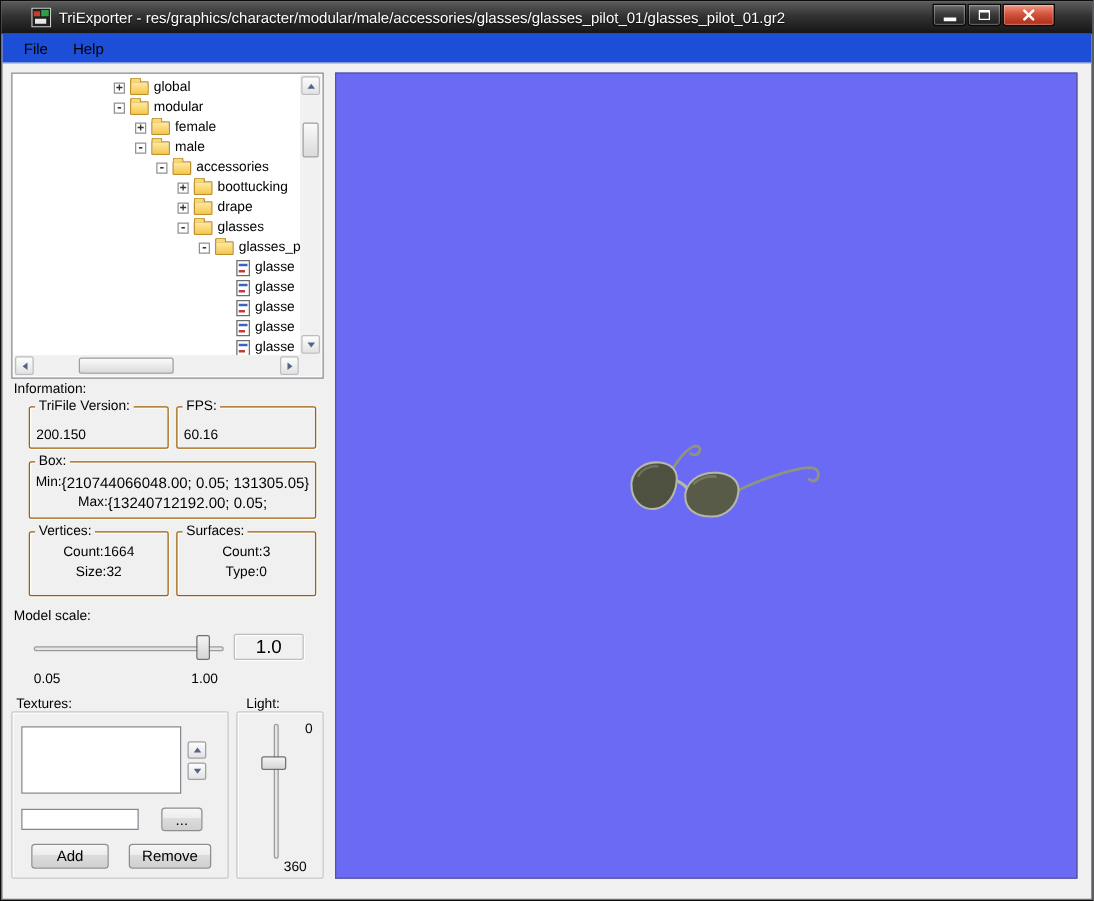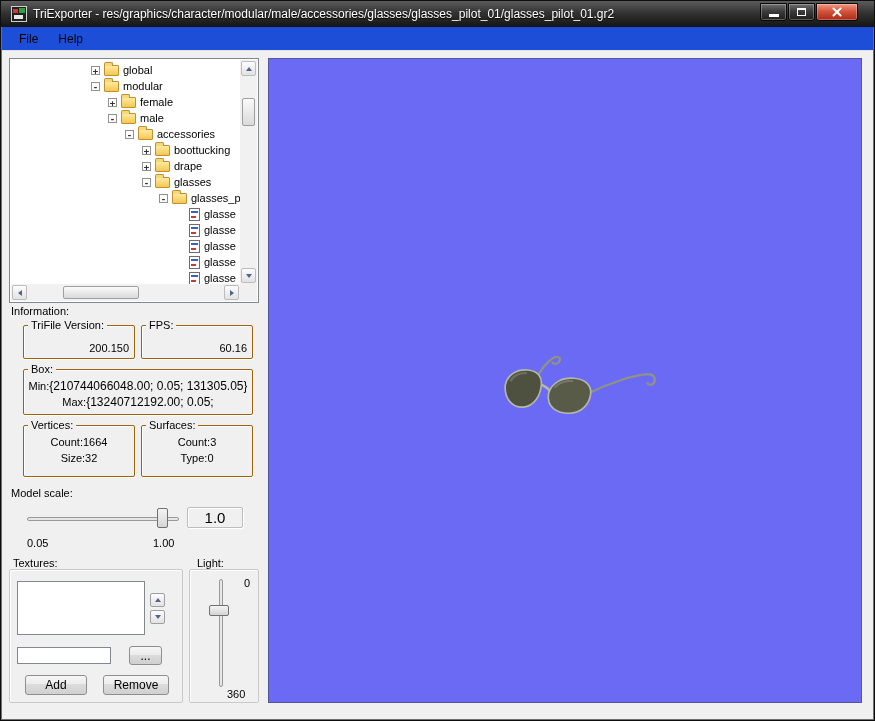--- a/index.html
+++ b/index.html
@@ -1,21 +1,21 @@
 <!DOCTYPE html>
 <html><head>
 <meta charset="utf-8">
 <style>
   *{margin:0;padding:0;box-sizing:border-box}
   html,body{width:875px;height:721px;overflow:hidden}
   body{font-family:"Liberation Sans",sans-serif;background:#9a9a9a}
   .window{position:relative;width:875px;height:721px;background:#f0f0f0;border:1px solid #0d0d0d;box-shadow:inset 0 0 0 1px #6e6e6e;overflow:hidden}
 
   
-  .titlebar{position:absolute;left:0;top:0;right:0;height:26px;background:linear-gradient(180deg,#5c5c5c,#333 45%,#141414);display:flex;align-items:center;padding:0 10px;gap:6px}
+  .titlebar{position:absolute;left:0;top:0;right:0;height:26px;background:linear-gradient(180deg,#5c5c5c,#333 45%,#141414);display:flex;align-items:center;padding:0 24px;gap:6px}
   .app-icon{width:16px;height:16px;flex:0 0 auto;display:block}
   .title-text{color:#fff;font-size:12px;white-space:nowrap;overflow:hidden;flex:1;text-shadow:0 1px 1px #000}
   .win-controls{display:flex;gap:1px;align-self:flex-start;margin-top:2px;margin-right:6px}
   .win-btn{width:27px;height:18px;background:linear-gradient(#6e6e6e,#3c3c3c 45%,#1e1e1e);border:1px solid #090909;box-shadow:inset 0 0 0 1px rgba(255,255,255,.28);border-radius:0 0 3px 3px;display:flex;align-items:center;justify-content:center;cursor:pointer}
   .win-btn.close{width:42px;background:linear-gradient(#f09a86,#d4543d 45%,#a92c17)}
   .glyph-min{width:10px;height:3px;background:#fff;margin-top:7px}
   .glyph-max{width:9px;height:8px;border:1px solid #fff;border-top-width:2px}
   .glyph-close{position:relative;width:12px;height:12px}
   .glyph-close::before,.glyph-close::after{content:"";position:absolute;left:0;top:5px;width:12px;height:2px;background:#fff;border-radius:1px}
   .glyph-close::before{transform:rotate(45deg)}
@@ -54,21 +54,21 @@
   .tri-up{border-left:3px solid transparent;border-right:3px solid transparent;border-bottom:4px solid #53648a}
   .tri-down{border-left:3px solid transparent;border-right:3px solid transparent;border-top:4px solid #53648a}
   .tri-left{border-top:3px solid transparent;border-bottom:3px solid transparent;border-right:4px solid #53648a}
   .tri-right{border-top:3px solid transparent;border-bottom:3px solid transparent;border-left:4px solid #53648a}
 
   
   .plain-label{position:absolute;font-size:11px;color:#000;white-space:nowrap}
   .fieldset{position:absolute;border:1px solid #a16207;border-radius:2px;box-shadow:1px 1px 0 rgba(255,255,255,.9), inset 1px 1px 0 rgba(255,255,255,.9)}
   .legend{position:absolute;top:-7px;left:4px;background:#f0f0f0;padding:0 3px;font-size:11px;white-space:nowrap}
   .fieldset-body{position:absolute;left:0;right:0;top:7px;bottom:0;display:flex;flex-direction:column;justify-content:flex-start;gap:1px;padding:2px 5px;overflow:hidden}
-  .fieldset-body.value-only{justify-content:flex-end;align-items:flex-end;padding-bottom:4px}
+  .fieldset-body.value-only{justify-content:flex-end;align-items:flex-start;padding-bottom:4px}
   .fs-value{font-size:11px}
   .kv-row{display:flex;justify-content:center;font-size:11px;line-height:15px;white-space:nowrap;overflow:hidden}
   .kv-row .v{font-size:12px}
 
   
   .hslider{position:absolute}
   .htrack{position:absolute;left:0;right:0;top:11px;height:4px;background:#e6e6e6;border:1px solid #9a9a9a;border-radius:2px}
   .hthumb{position:absolute;top:2px;width:11px;height:20px;background:linear-gradient(#f4f4f4,#d5d5d5);border:1px solid #707070;border-radius:2px;cursor:pointer}
   .valuebox{position:absolute;border:1px solid #bdbdbd;border-radius:2px;box-shadow:1px 1px 0 rgba(255,255,255,.9), inset 1px 1px 0 rgba(255,255,255,.9);display:flex;align-items:center;justify-content:center;font-size:15px}
   .vslider{position:absolute}

